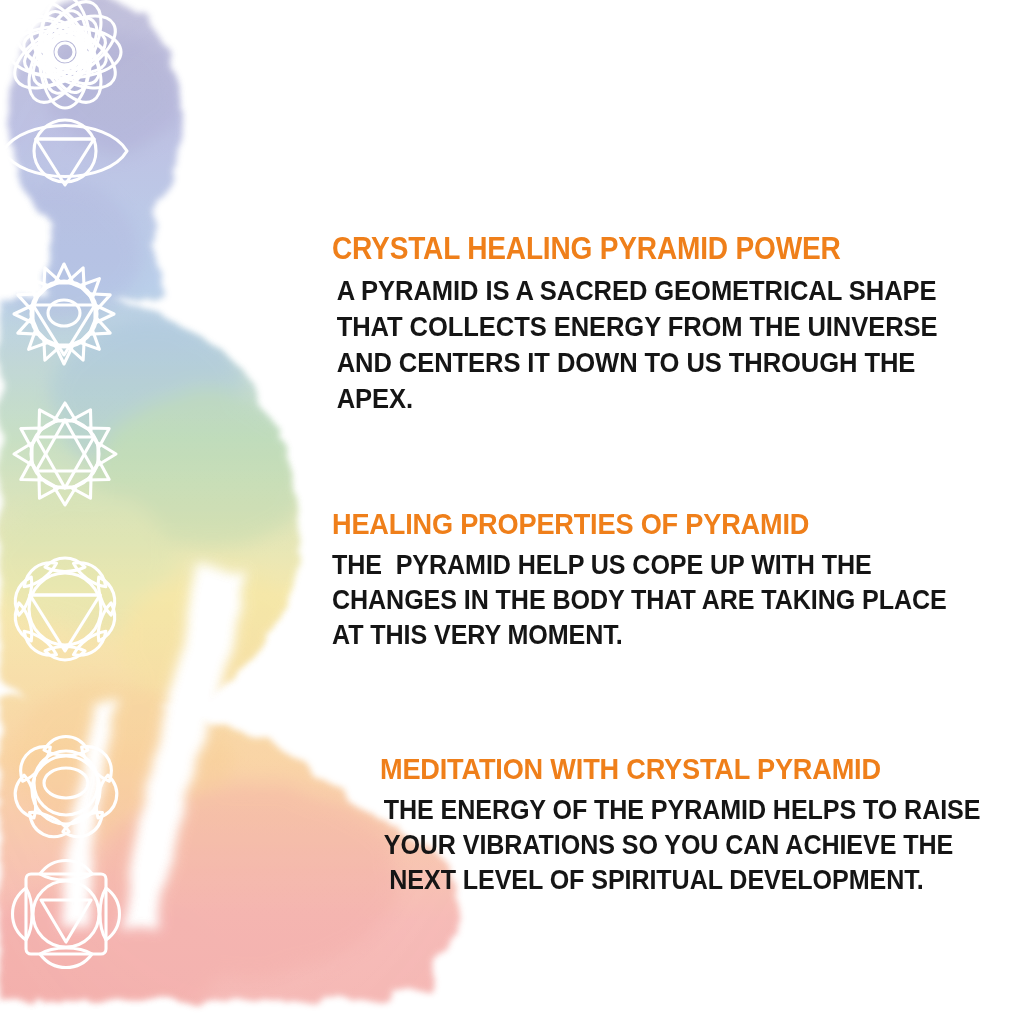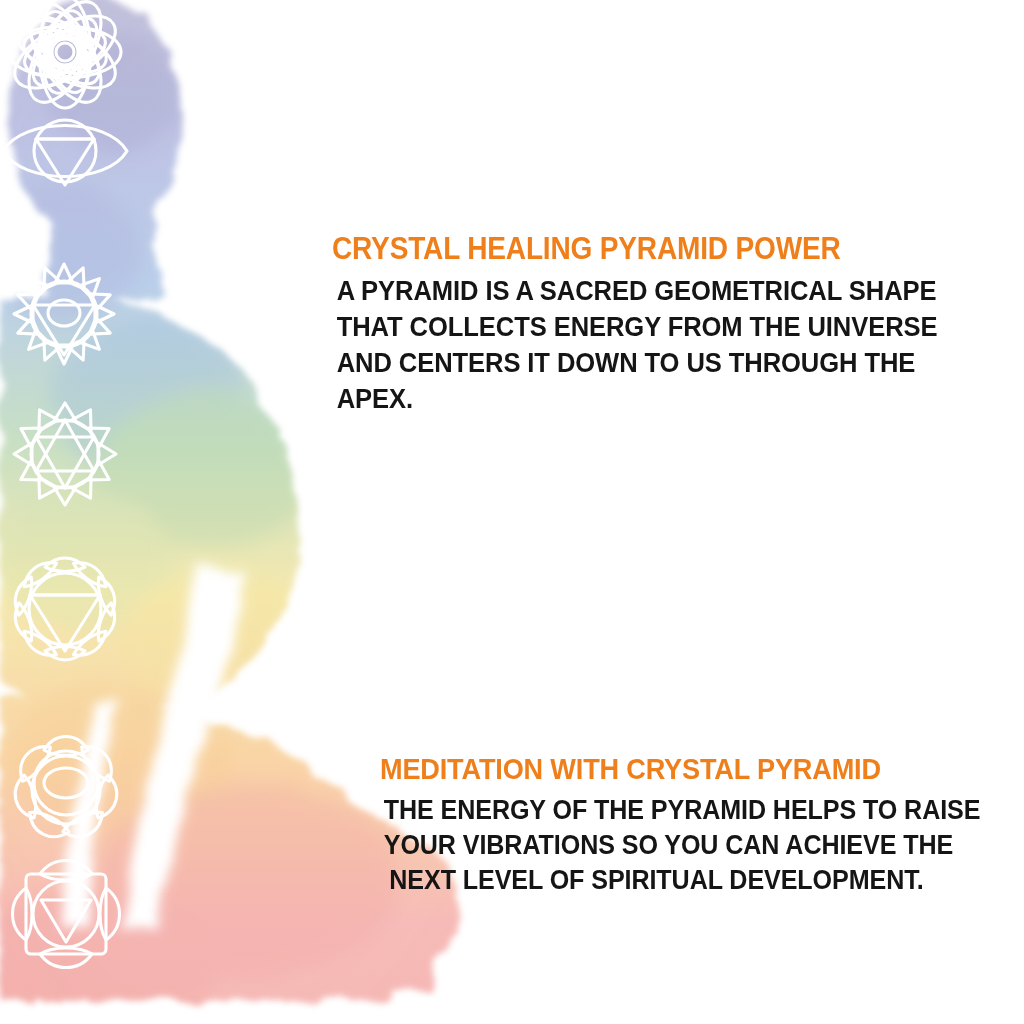--- a/index.html
+++ b/index.html
@@ -361,20 +361,28 @@
     <section class="block" id="block-0">
       <h2 class="heading">CRYSTAL HEALING PYRAMID POWER</h2>
       <p class="body-text">
         <span class="line">A PYRAMID IS A SACRED GEOMETRICAL SHAPE</span>
         <span class="line">THAT COLLECTS ENERGY FROM THE UINVERSE</span>
         <span class="line">AND CENTERS IT DOWN TO US THROUGH THE</span>
         <span class="line">APEX.</span>
       </p>
     </section>
 
+    <section class="block" id="block-1">
+      <h2 class="heading">HEALING PROPERTIES OF PYRAMID</h2>
+      <p class="body-text">
+        <span class="line">THE  PYRAMID HELP US COPE UP WITH THE</span>
+        <span class="line">CHANGES IN THE BODY THAT ARE TAKING PLACE</span>
+        <span class="line">AT THIS VERY MOMENT.</span>
+      </p>
+    </section>
 
     <section class="block" id="block-2">
       <h2 class="heading">MEDITATION WITH CRYSTAL PYRAMID</h2>
       <p class="body-text">
         <span class="line">THE ENERGY OF THE PYRAMID HELPS TO RAISE</span>
         <span class="line">YOUR VIBRATIONS SO YOU CAN ACHIEVE THE</span>
         <span class="line">NEXT LEVEL OF SPIRITUAL DEVELOPMENT.</span>
       </p>
     </section>
 

